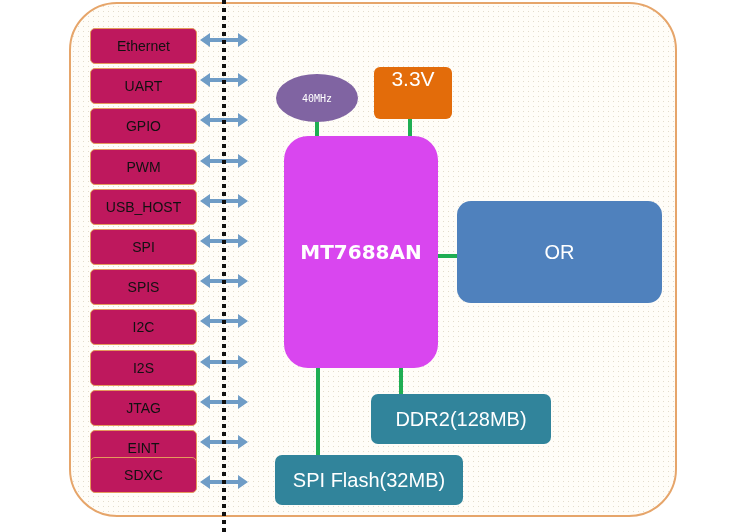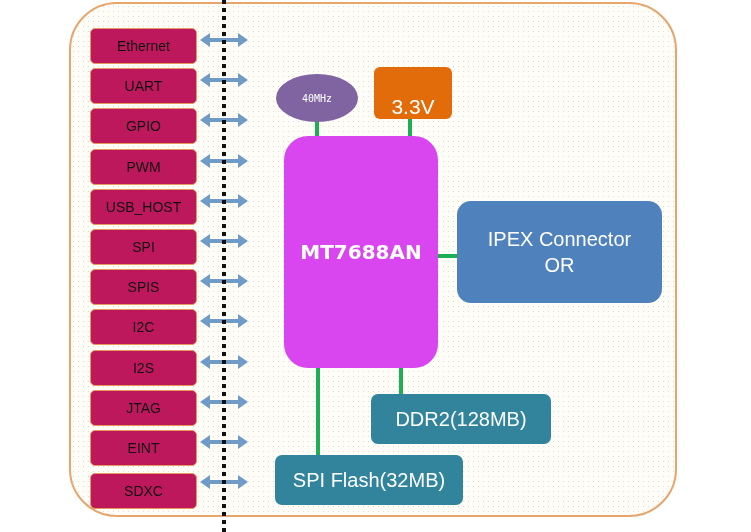--- a/index.html
+++ b/index.html
@@ -27,21 +27,21 @@
   .line-g { position: absolute; background: #1fae53; }
   .osc {
     position: absolute; left: 276px; top: 74px; width: 82px; height: 48px;
     background: #8064a2; border-radius: 50%;
     color: #fff; font-family: "DejaVu Sans Mono", monospace; font-size: 10px;
     display: flex; align-items: center; justify-content: center;
   }
   .pwr {
     position: absolute; left: 374px; top: 67px; width: 78px; height: 52px;
     background: #e36c0a; border-radius: 6px; color: #fff; font-size: 21px;
-    display: flex; align-items: flex-end; justify-content: center;
+    display: flex; align-items: flex-start; justify-content: center;
   }
   .chip {
     position: absolute; left: 284px; top: 136px; width: 154px; height: 232px;
     background: #d946ef; border-radius: 24px; color: #fff;
     font-family: "DejaVu Sans", sans-serif; font-weight: bold; font-size: 20px;
     display: flex; align-items: center; justify-content: center;
   }
   .ant {
     position: absolute; left: 457px; top: 201px; width: 205px; height: 102px;
     background: #4f81bd; border-radius: 14px; color: #fff; font-size: 20px;
@@ -123,21 +123,21 @@
     </div>
     <svg class="arrow" viewBox="0 0 48 14" style="top: 394.8px;">
       <path d="M0 7 L10 0 L10 5 L38 5 L38 0 L48 7 L38 14 L38 9 L10 9 L10 14 Z" fill="#6f9cc6"></path>
     </svg>
     <div class="iface" style="top: 430px;">
       <span>EINT</span>
     </div>
     <svg class="arrow" viewBox="0 0 48 14" style="top: 435px;">
       <path d="M0 7 L10 0 L10 5 L38 5 L38 0 L48 7 L38 14 L38 9 L10 9 L10 14 Z" fill="#6f9cc6"></path>
     </svg>
-    <div class="iface" style="top: 473px;">
+    <div class="iface" style="top: 457px;">
       <span>SDXC</span>
     </div>
     <svg class="arrow" viewBox="0 0 48 14" style="top: 475.2px;">
       <path d="M0 7 L10 0 L10 5 L38 5 L38 0 L48 7 L38 14 L38 9 L10 9 L10 14 Z" fill="#6f9cc6"></path>
     </svg>
   </div>
 
 <div class="dotline"></div>
 
 <div class="line-g" style="left:315px;top:121px;width:4px;height:16px;"></div>
@@ -149,21 +149,20 @@
 <div class="osc">
     <span>40MHz</span>
   </div>
 <div class="pwr">
     <span>3.3V</span>
   </div>
 <div class="chip">
     <span>MT7688AN</span>
   </div>
 <div class="ant">
-  <span>IPEX Connector</span>
   <span>OR</span>
 </div>
 <div class="ddr">
     <span>DDR2(128MB)</span>
   </div>
 <div class="flash">
     <span>SPI Flash(32MB)</span>
   </div>
 
 </body></html>

